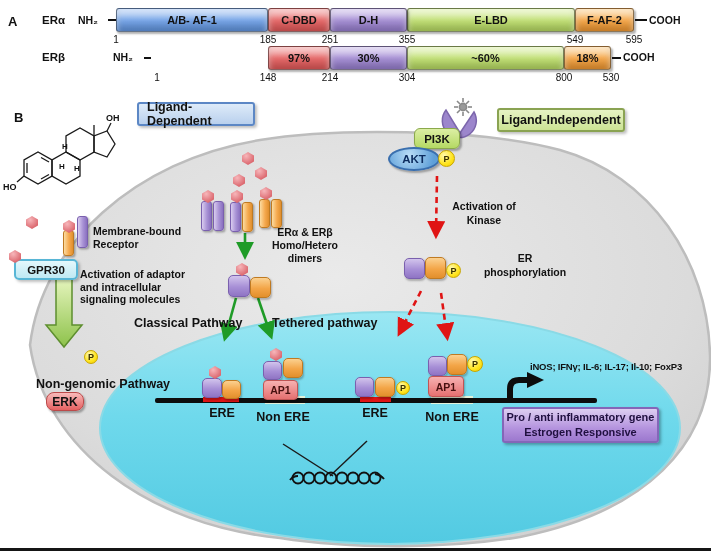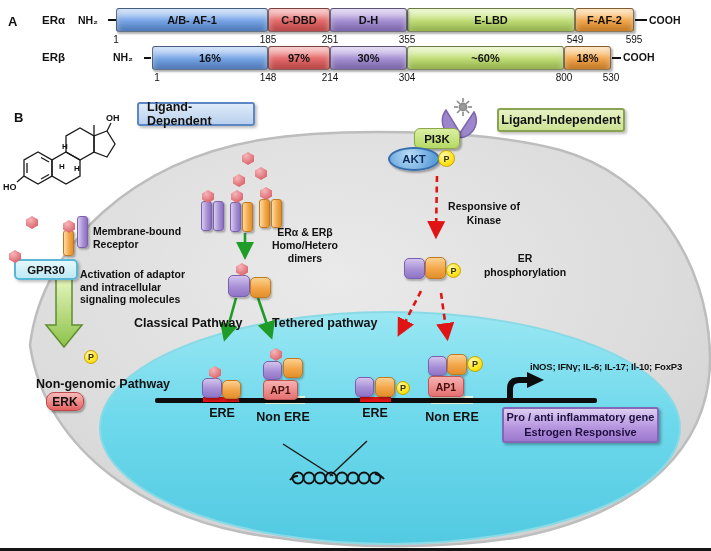--- a/index.html
+++ b/index.html
@@ -164,23 +164,20 @@
   <div class="tick" style="left:116px;top:34px;">1</div>
   <div class="tick" style="left:268px;top:34px;">185</div>
   <div class="tick" style="left:330px;top:34px;">251</div>
   <div class="tick" style="left:407px;top:34px;">355</div>
   <div class="tick" style="left:575px;top:34px;">549</div>
   <div class="tick" style="left:634px;top:34px;">595</div>
 
   <div class="lbl" style="left:42px;top:51px;font-size:11.5px;">ERβ</div>
   <div class="lbl" style="left:113px;top:51px;font-size:10.5px;">NH₂</div>
   <div class="dash" style="left:144px;top:57px;width:7px;"></div>
-  <div class="seg c-blue" style="left:152px;top:46px;width:116px;">
-      <span>16%</span>
-    </div>
   <div class="seg c-red" style="left:268px;top:46px;width:62px;">
       <span>97%</span>
     </div>
   <div class="seg c-purple" style="left:330px;top:46px;width:77px;">
       <span>30%</span>
     </div>
   <div class="seg c-green" style="left:407px;top:46px;width:157px;">
       <span>~60%</span>
     </div>
   <div class="seg c-orange" style="left:564px;top:46px;width:47px;">
@@ -257,21 +254,21 @@
   <div class="bbox" style="left:414px;top:128px;width:46px;height:21px;font-size:11.5px;border:1.5px solid #8BA94B;border-radius:6px;background:linear-gradient(180deg,#DCEFA4,#B5D963);box-shadow:1.5px 2px 2px rgba(0,0,0,.3);">
     <span>PI3K</span>
   </div>
   <div class="bbox" style="left:388px;top:147px;width:52px;height:24px;font-size:11.5px;color:#0B2B5E;border:2px solid #3A6FAE;border-radius:50%;background:radial-gradient(circle at 40% 30%,#B9DDF7,#5E9FD8 78%);box-shadow:1.5px 2px 2px rgba(0,0,0,.3);">
     <span>AKT</span>
   </div>
   <div class="pc" style="left:438px;top:150px;width:17px;height:17px;">
     <span>P</span>
   </div>
   <div class="lbl wrap ctr" style="left:448px;top:200px;width:72px;font-size:10.5px;line-height:13.5px;">
-    <div>Responsive of</div>
+    <div>Activation of</div>
     <div>Kinase</div>
   </div>
 
   <div class="sq sq-purple" style="left:404px;top:258px;width:21px;height:21px;"></div>
   <div class="sq sq-orange" style="left:425px;top:257px;width:21px;height:22px;"></div>
   <div class="pc" style="left:446px;top:263px;width:15px;height:15px;">
     <span>P</span>
   </div>
   <div class="lbl wrap ctr" style="left:470px;top:251px;width:110px;font-size:10.5px;line-height:14px;">
     <div>ER</div>

